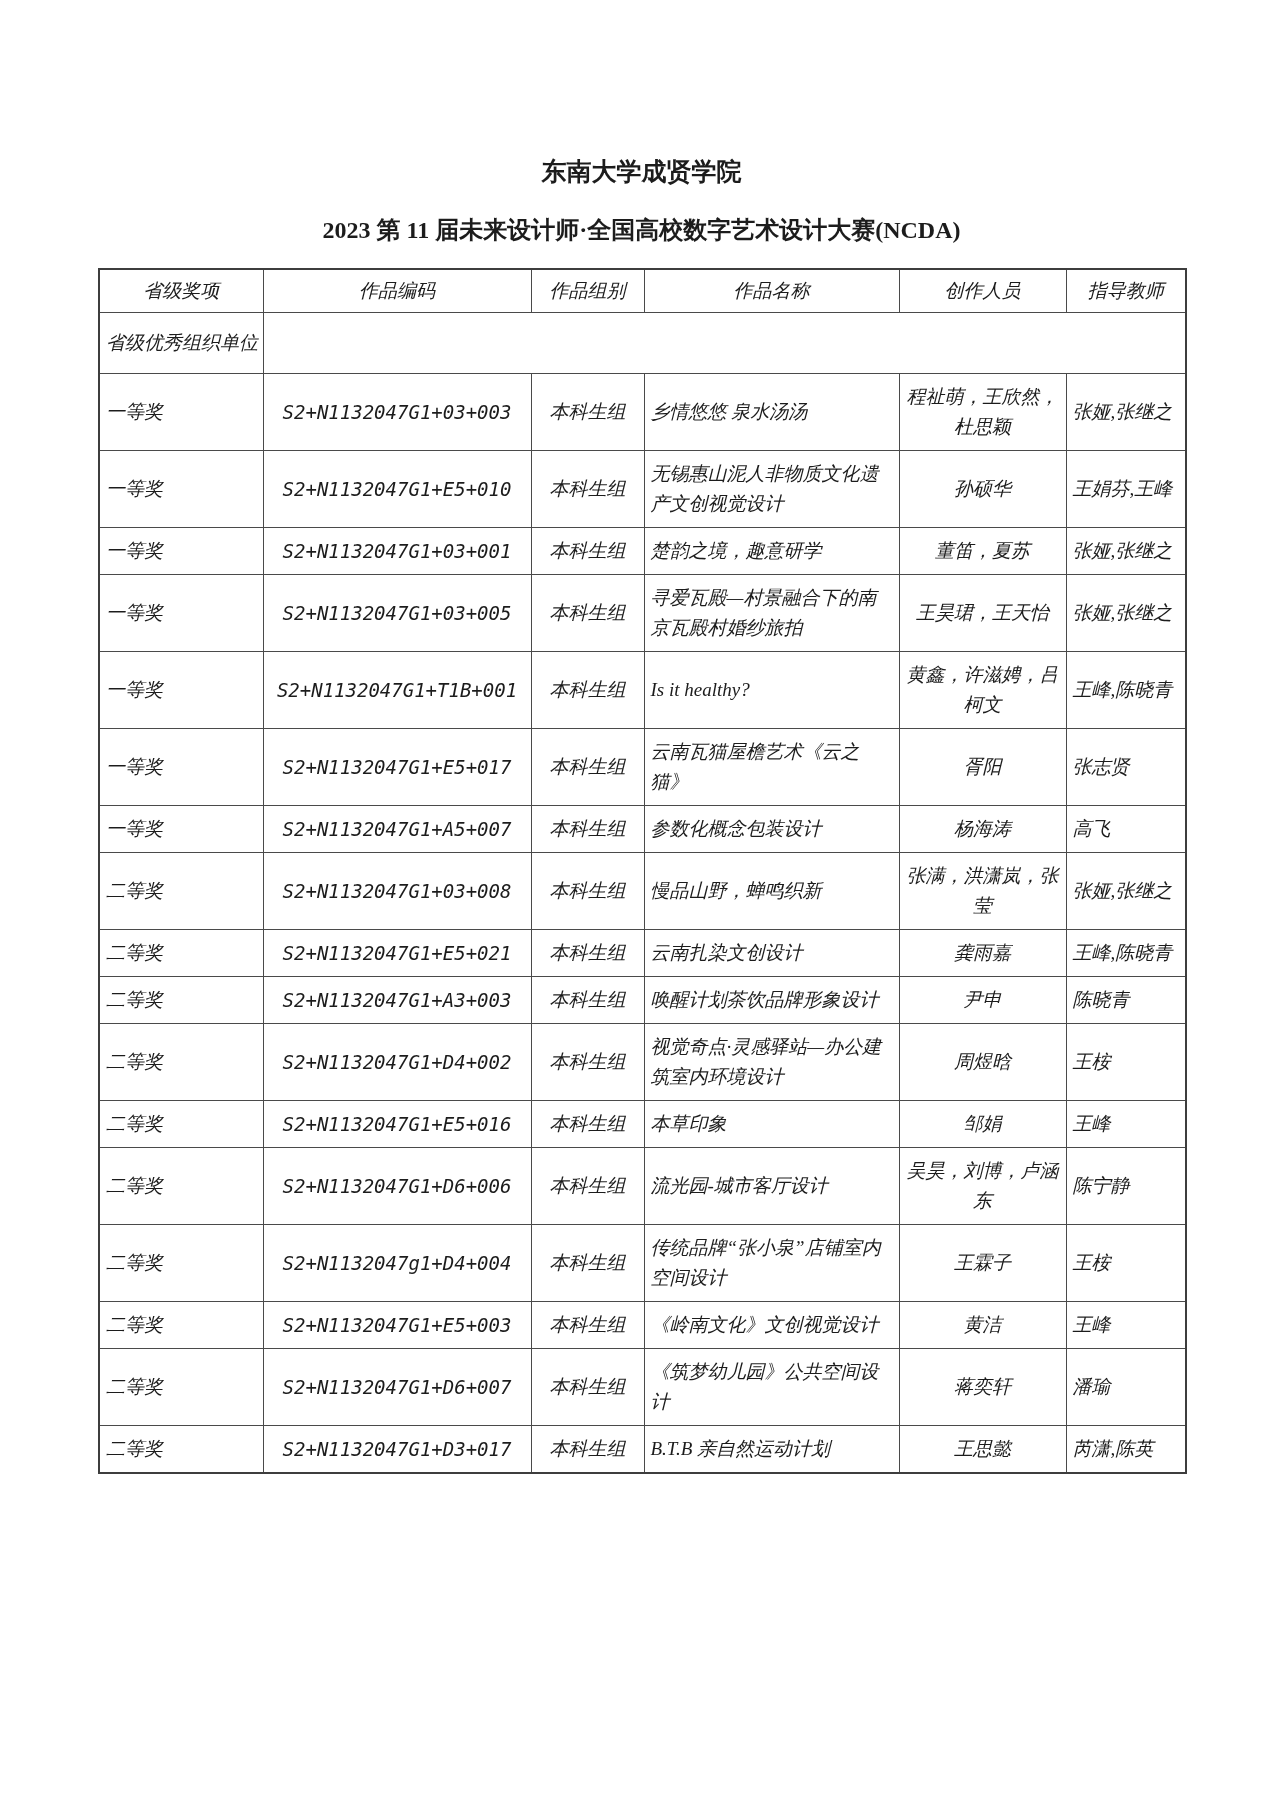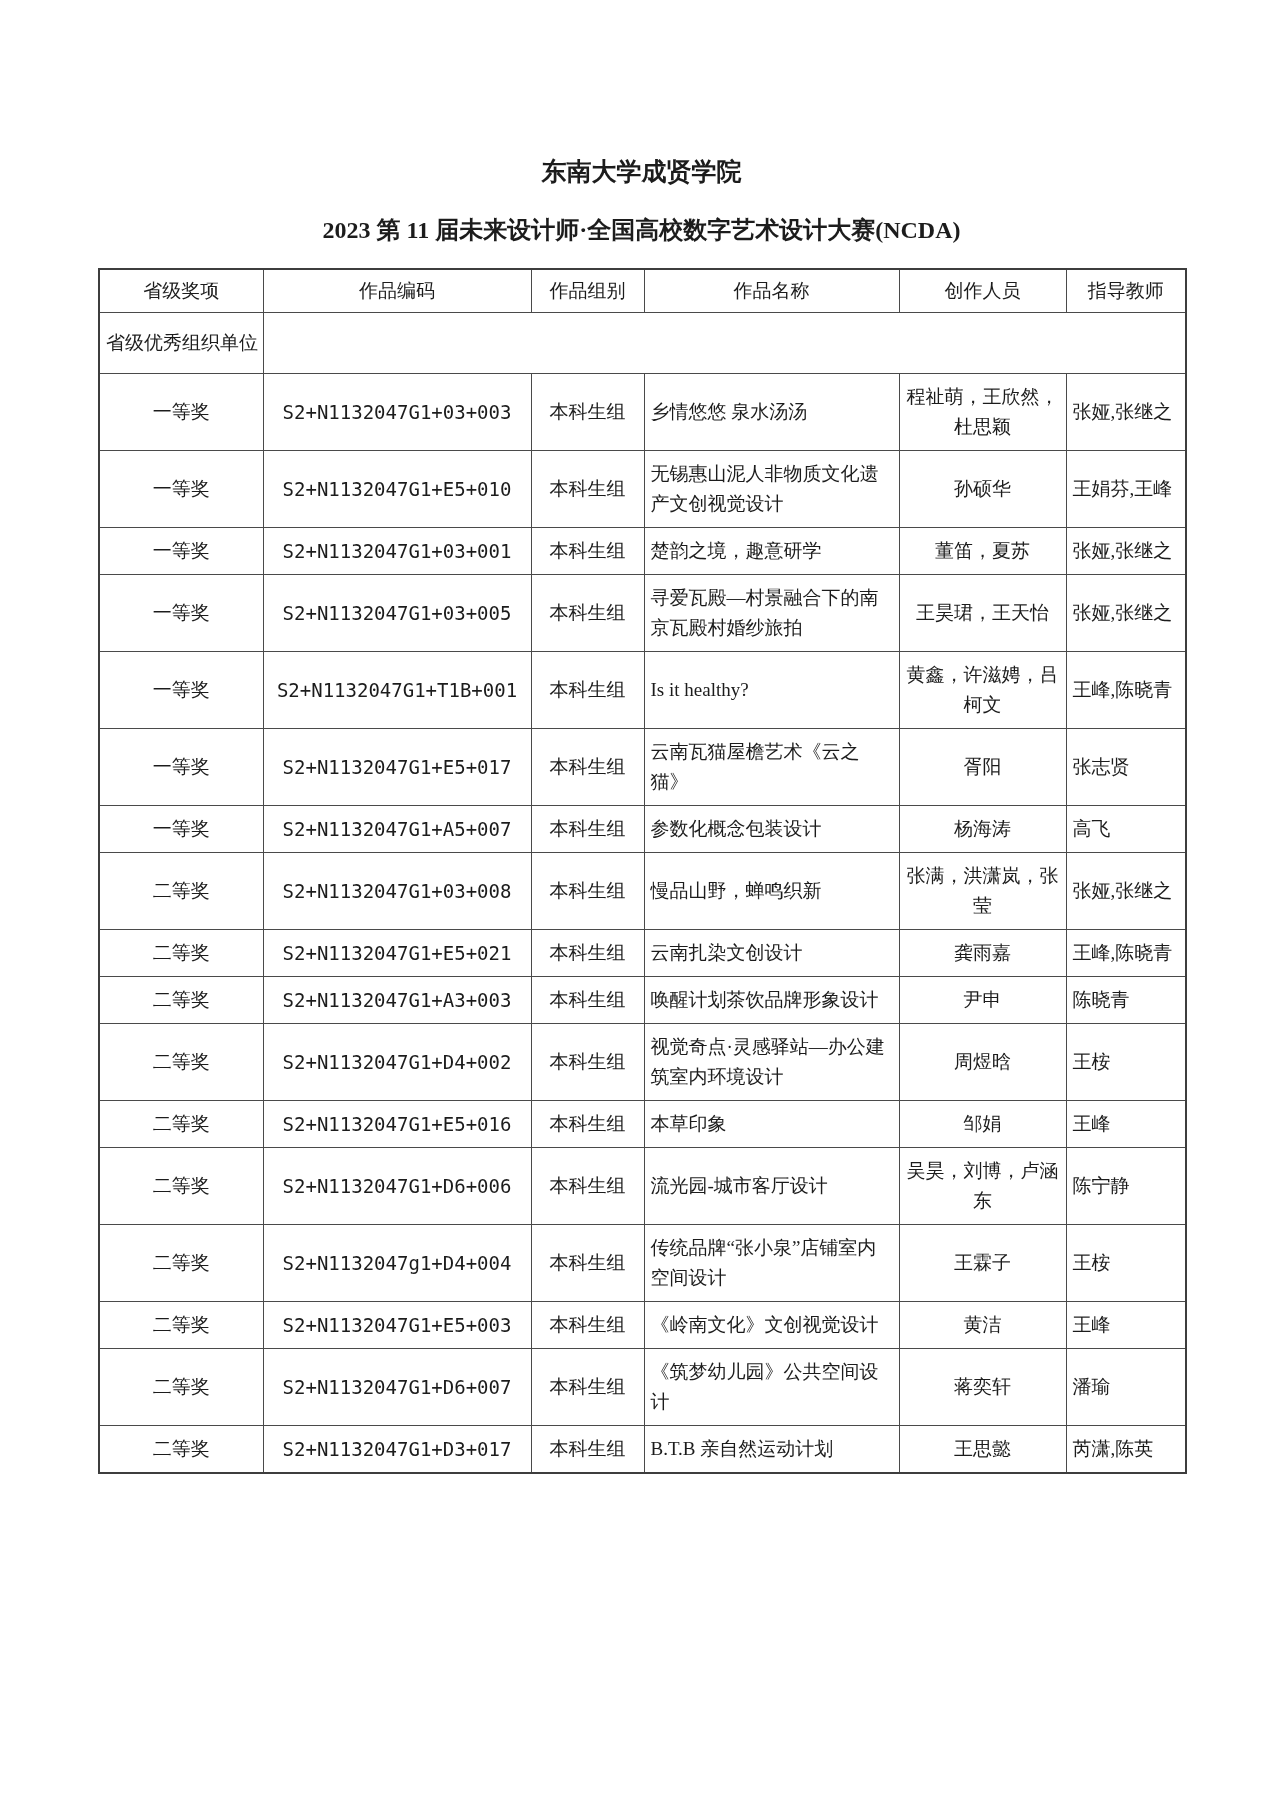--- a/index.html
+++ b/index.html
@@ -42,20 +42,21 @@
   .doc-title.line3 {
     font-size: 24px;
     line-height: 32px;
     margin-bottom: 48px;
   }
   table.awards {
     border-collapse: collapse;
     table-layout: fixed;
     width: 1087px;
     border: 2px solid #3d3d3d;
+    font-style: italic;
   }
   table.awards th,
   table.awards td {
     border: 1px solid #4a4a4a;
     font-weight: normal;
     font-size: 19px;
     line-height: 30px;
     vertical-align: middle;
     padding: 8px 6px;
     overflow: hidden;
@@ -65,21 +66,21 @@
     padding: 6px 4px;
     height: 30px;
   }
   .col-award    { width: 164px; }
   .col-code     { width: 268px; }
   .col-group    { width: 113px; }
   .col-title    { width: 255px; }
   .col-creators { width: 167px; }
   .col-teachers { width: 120px; }
 
-  td.cell-award { text-align: center; }
+  td.cell-award { }
   td.cell-code {
     text-align: center;
     font-family: "DejaVu Sans Mono", "Liberation Mono", monospace;
     font-size: 15px;
     letter-spacing: 0px;
   }
   td.cell-group { text-align: center; }
   td.cell-title    { text-align: left; padding-left: 14px; padding-right: 10px; }
   td.cell-creators { text-align: center; padding-left: 14px; padding-right: 8px; }
   td.cell-teachers { text-align: left; padding-left: 14px; padding-right: 6px; }

